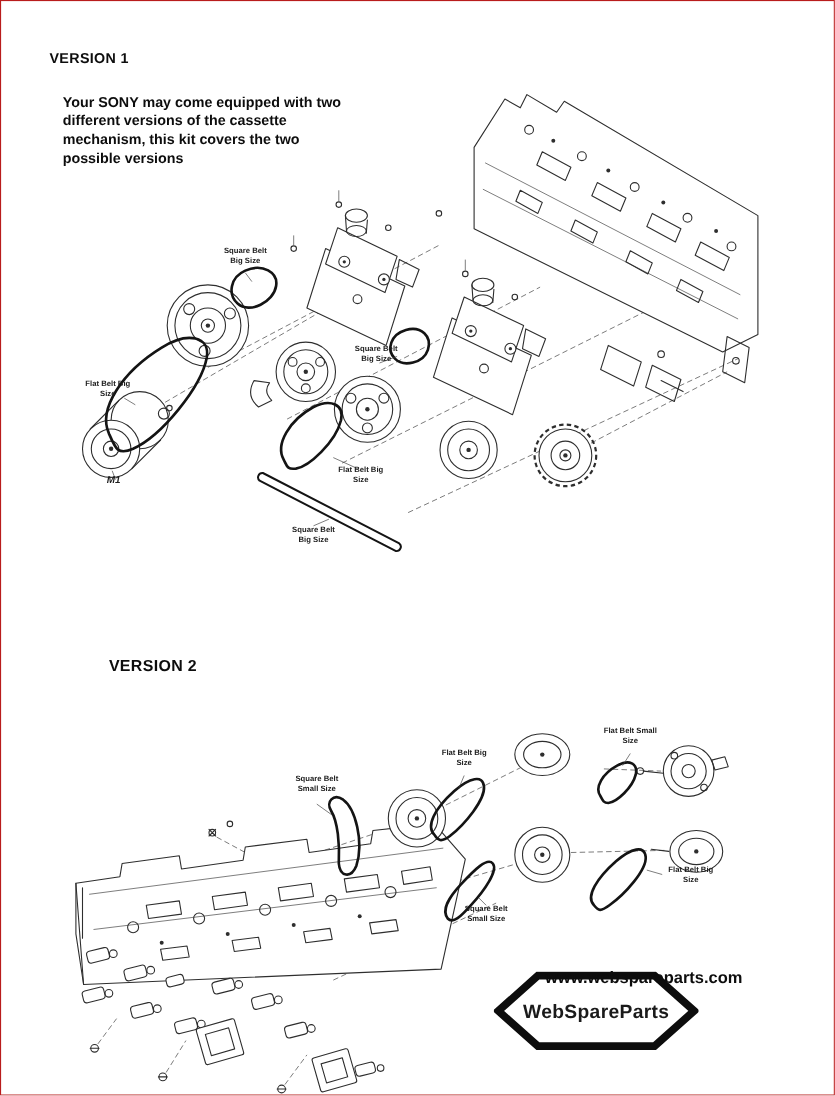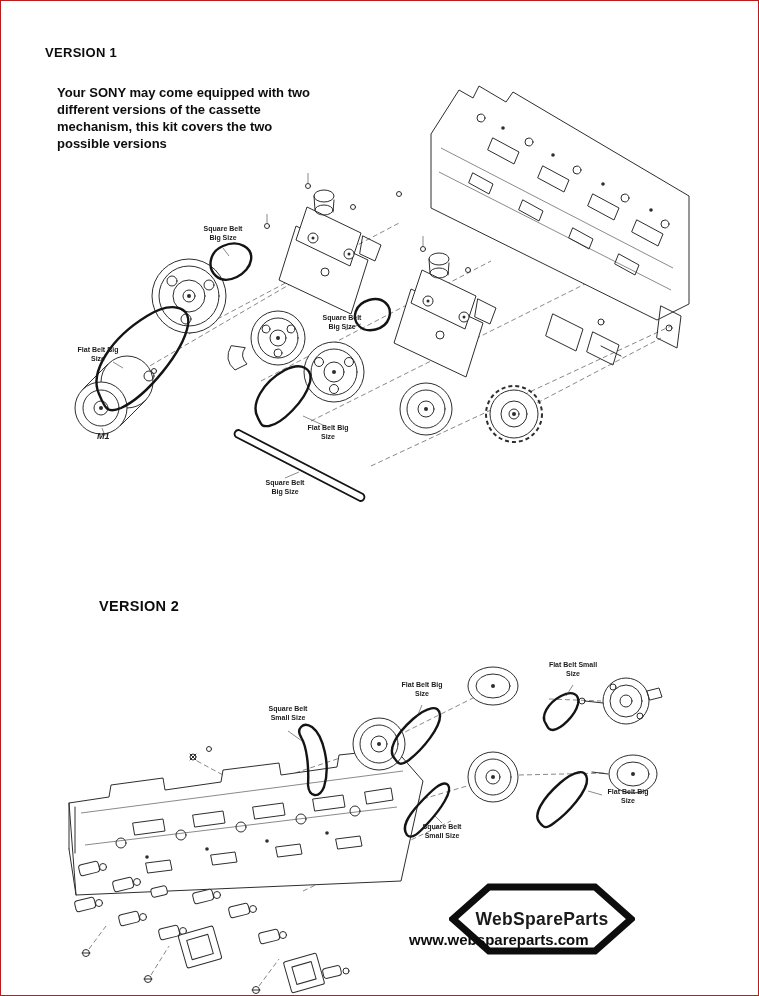--- a/index.html
+++ b/index.html
@@ -36,21 +36,21 @@
 
   
   .logo { position:absolute; left:448px; top:866px; width:186px; height:72px;margin-top:16px; }
   .logo svg { position:absolute; left:0; top:0; }
   .logo .brand {
     position:absolute; left:0; top:0; width:100%; height:100%;
     display:flex; align-items:center; justify-content:center;
     font-weight:bold; font-size:17.5px; color:#1a1a1a; letter-spacing:.3px;
   }
   .website {
-    position:absolute; left:408px; top:930px; width:266px; text-align:left;
+    position:absolute; left:408px; top:880px; width:266px; text-align:right;
     font-weight:bold; font-size:15px; color:#0d0d0d;
   }
 </style>
 </head>
 <body>
 
 <div class="page">
 
   <div id="v1-title" class="v-title">VERSION 1</div>
   <div class="desc">Your SONY may come equipped with two different versions of the cassette mechanism, this kit covers the two possible versions</div>

